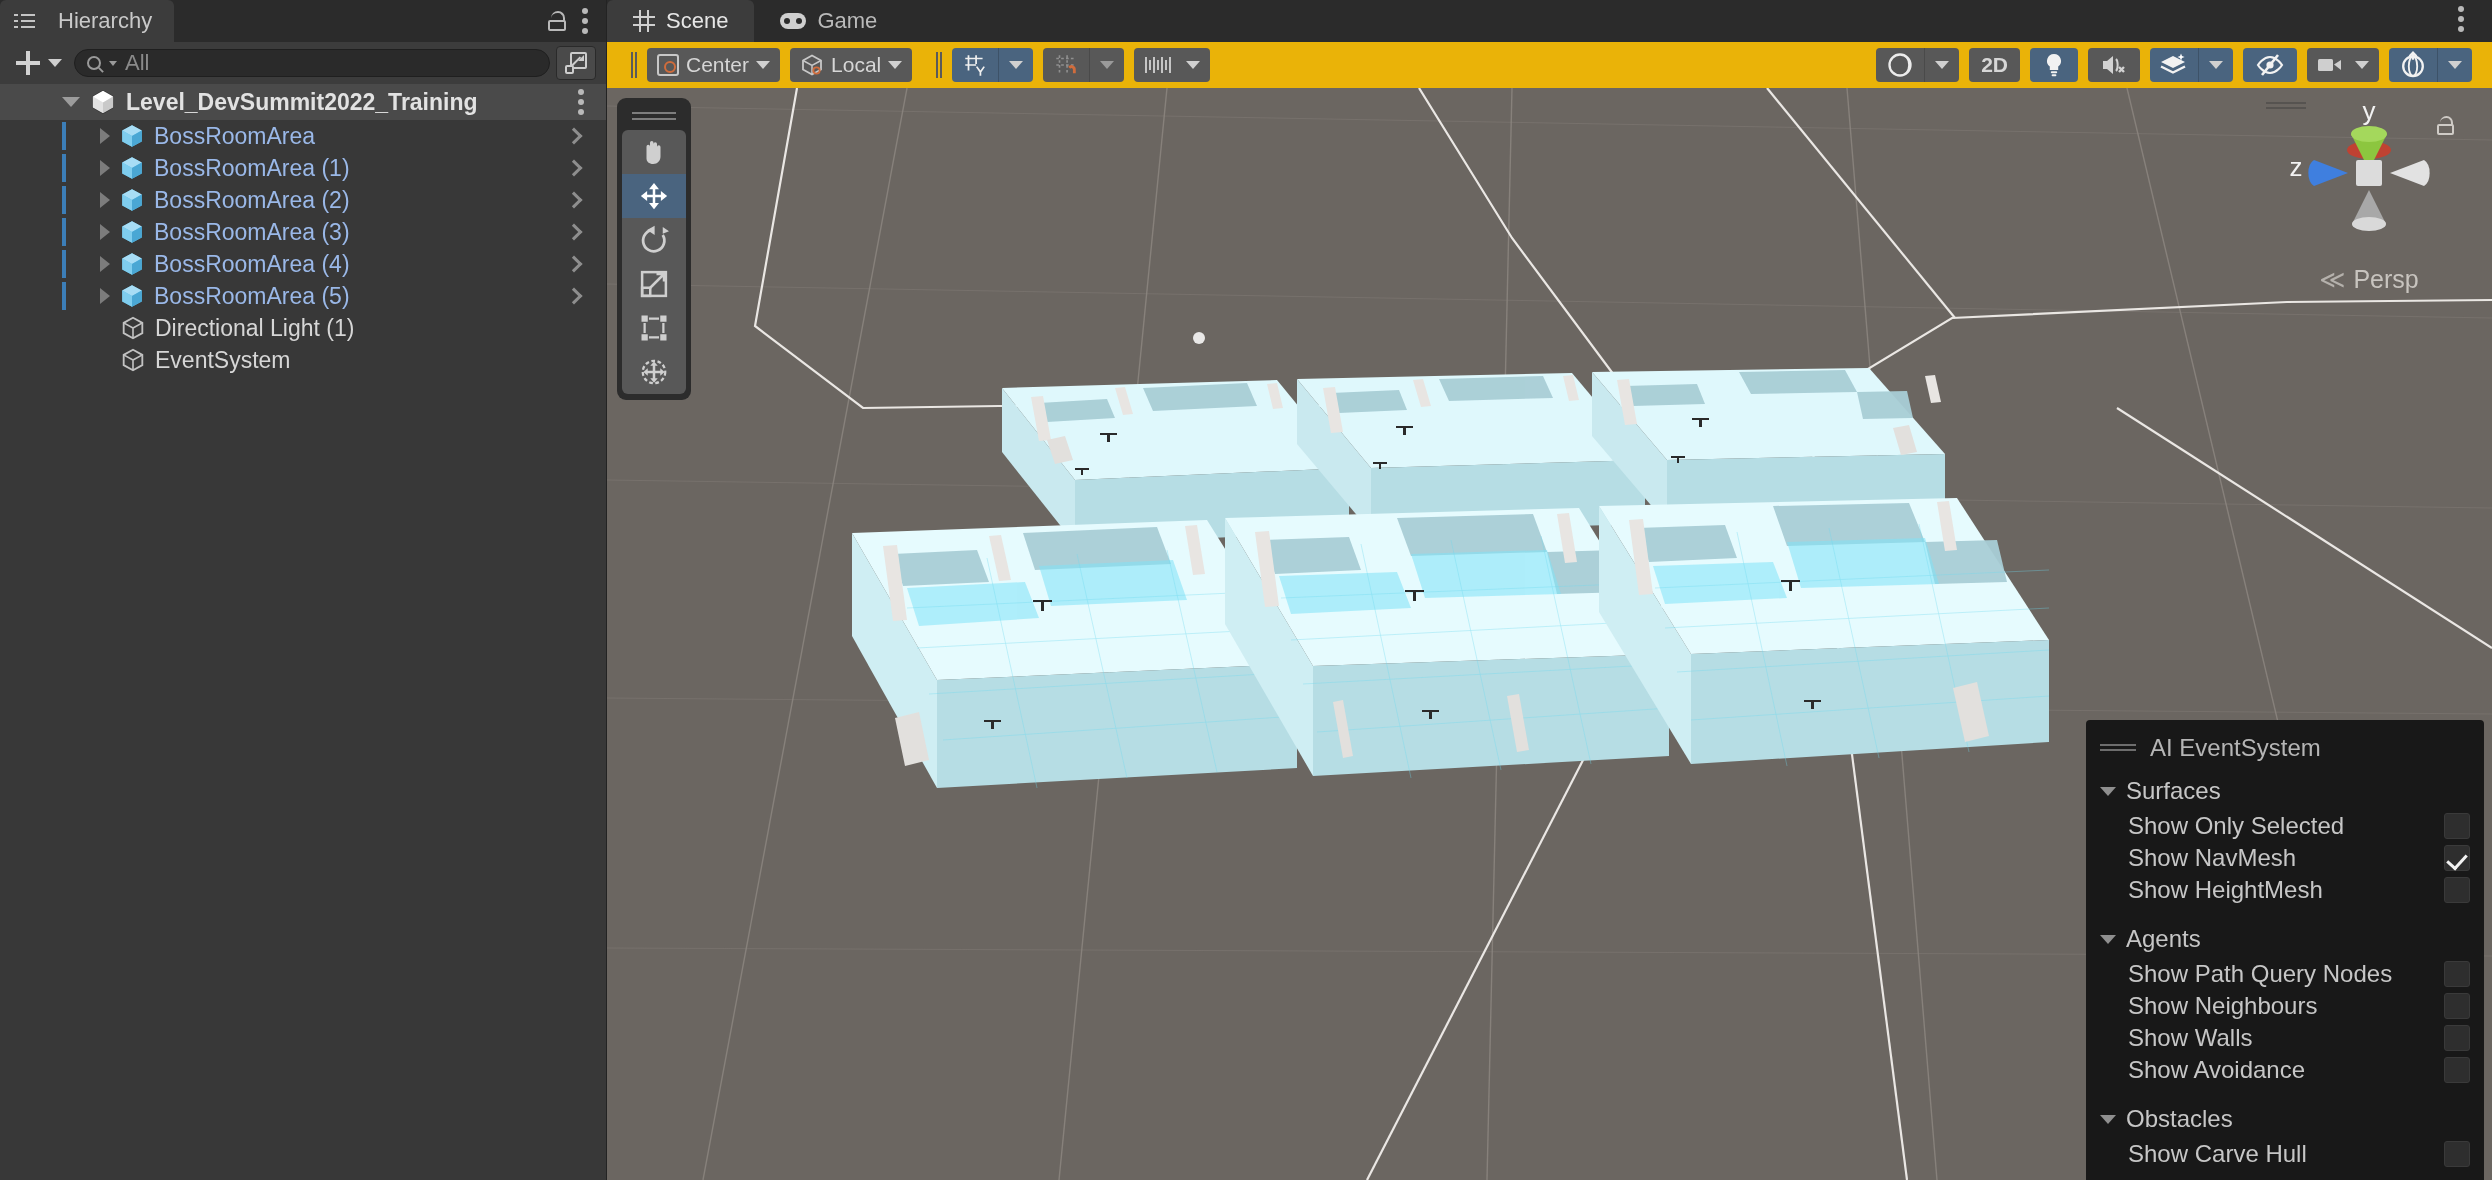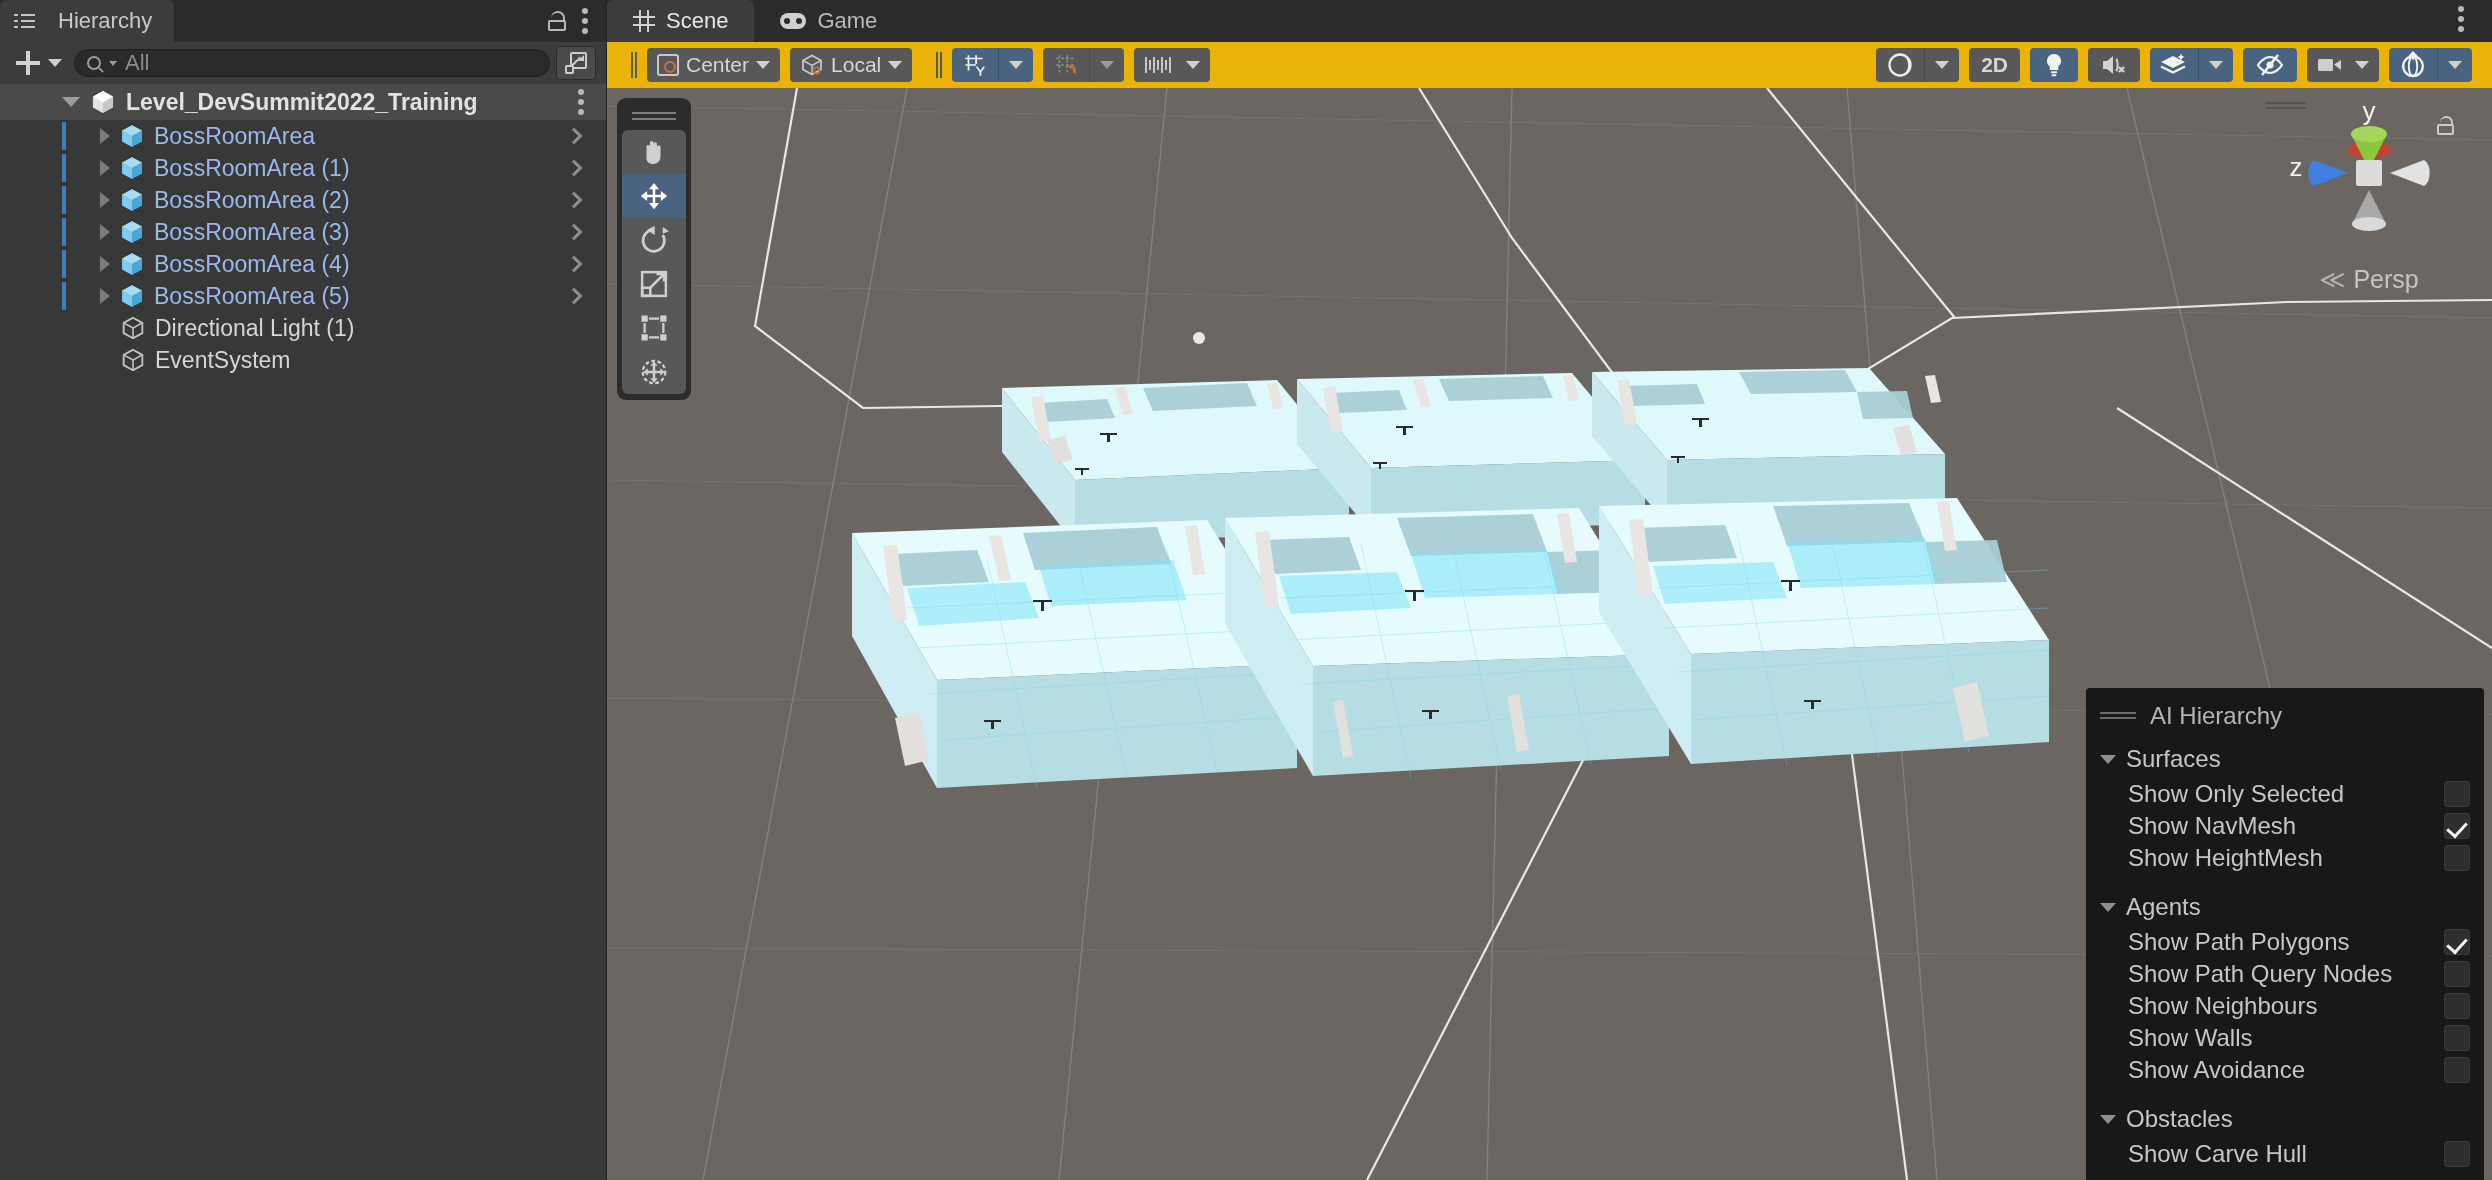--- a/index.html
+++ b/index.html
@@ -806,21 +806,21 @@
           <span class="lt">≪</span><span>Persp</span>
         </div>
       </div>
 
       <div class="ainav">
         <div class="ai-hdr">
           <span class="ai-handle">
               <i></i>
               <i></i>
             </span>
-          <span class="ai-title">AI Hierarchy</span>
+          <span class="ai-title">AI EventSystem</span>
         </div>
         <div id="ai-groups">
             <div class="ai-group">
               <span class="gtri"></span>
               <span class="gt">Surfaces</span>
             </div>
             <div class="ai-row">
               <span class="rt">Show Only Selected</span>
               <span class="ai-chk"></span>
             </div>
@@ -831,24 +831,20 @@
             <div class="ai-row">
               <span class="rt">Show HeightMesh</span>
               <span class="ai-chk"></span>
             </div>
             <div class="ai-spacer"></div>
             <div class="ai-group">
               <span class="gtri"></span>
               <span class="gt">Agents</span>
             </div>
             <div class="ai-row">
-              <span class="rt">Show Path Polygons</span>
-              <span class="ai-chk on"></span>
-            </div>
-            <div class="ai-row">
               <span class="rt">Show Path Query Nodes</span>
               <span class="ai-chk"></span>
             </div>
             <div class="ai-row">
               <span class="rt">Show Neighbours</span>
               <span class="ai-chk"></span>
             </div>
             <div class="ai-row">
               <span class="rt">Show Walls</span>
               <span class="ai-chk"></span>

